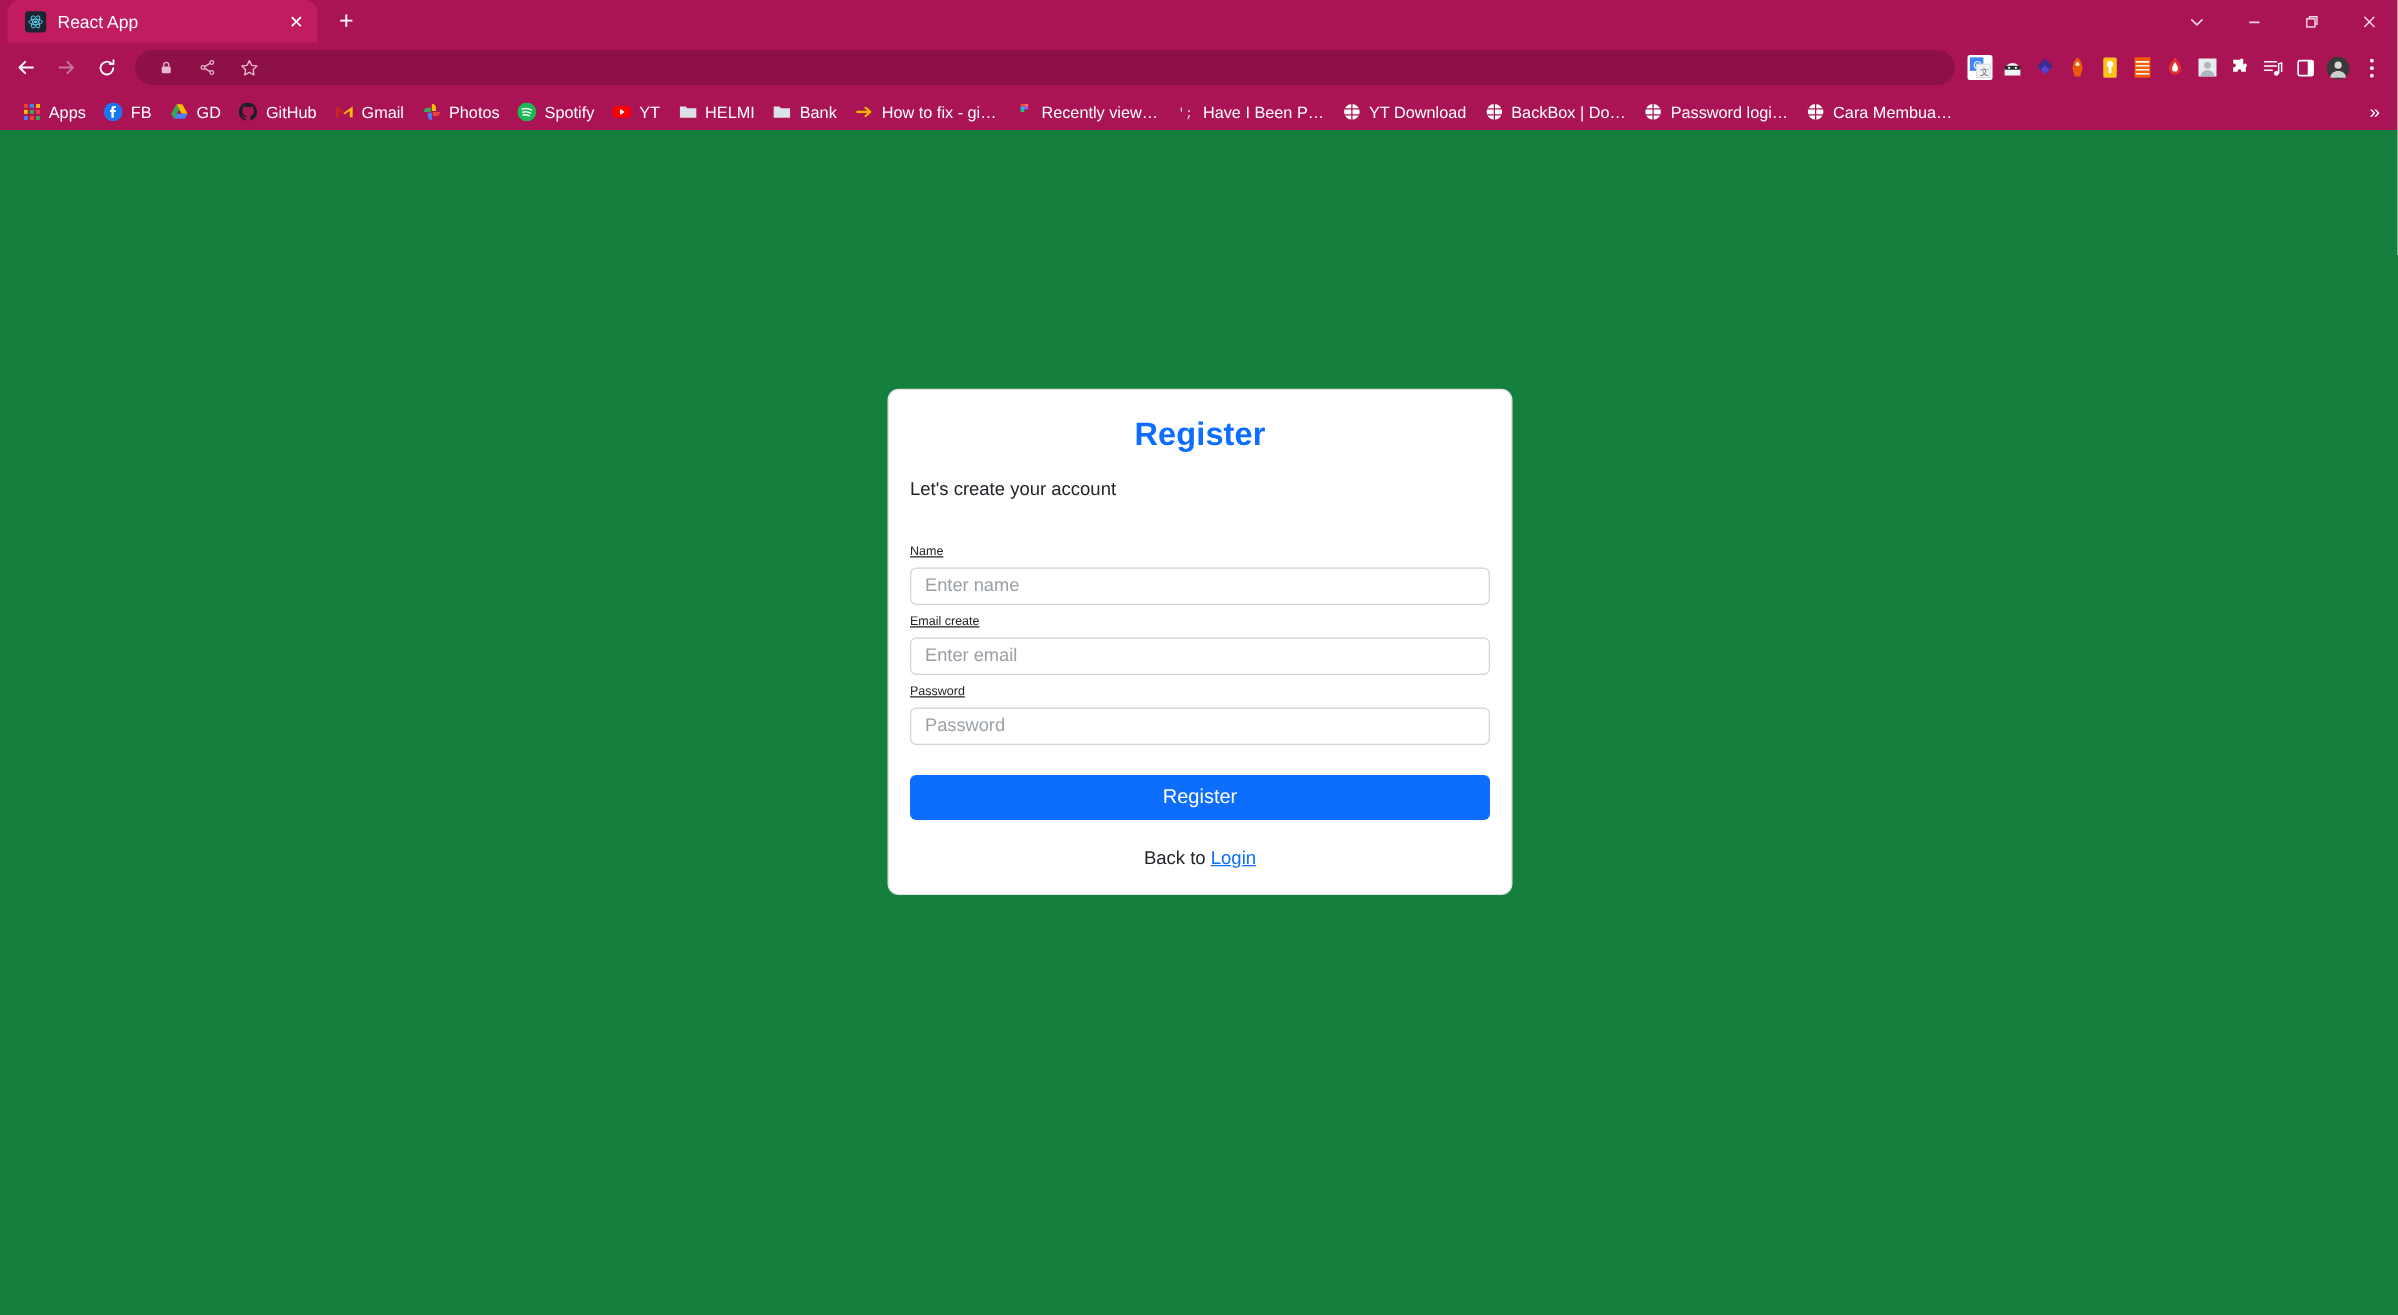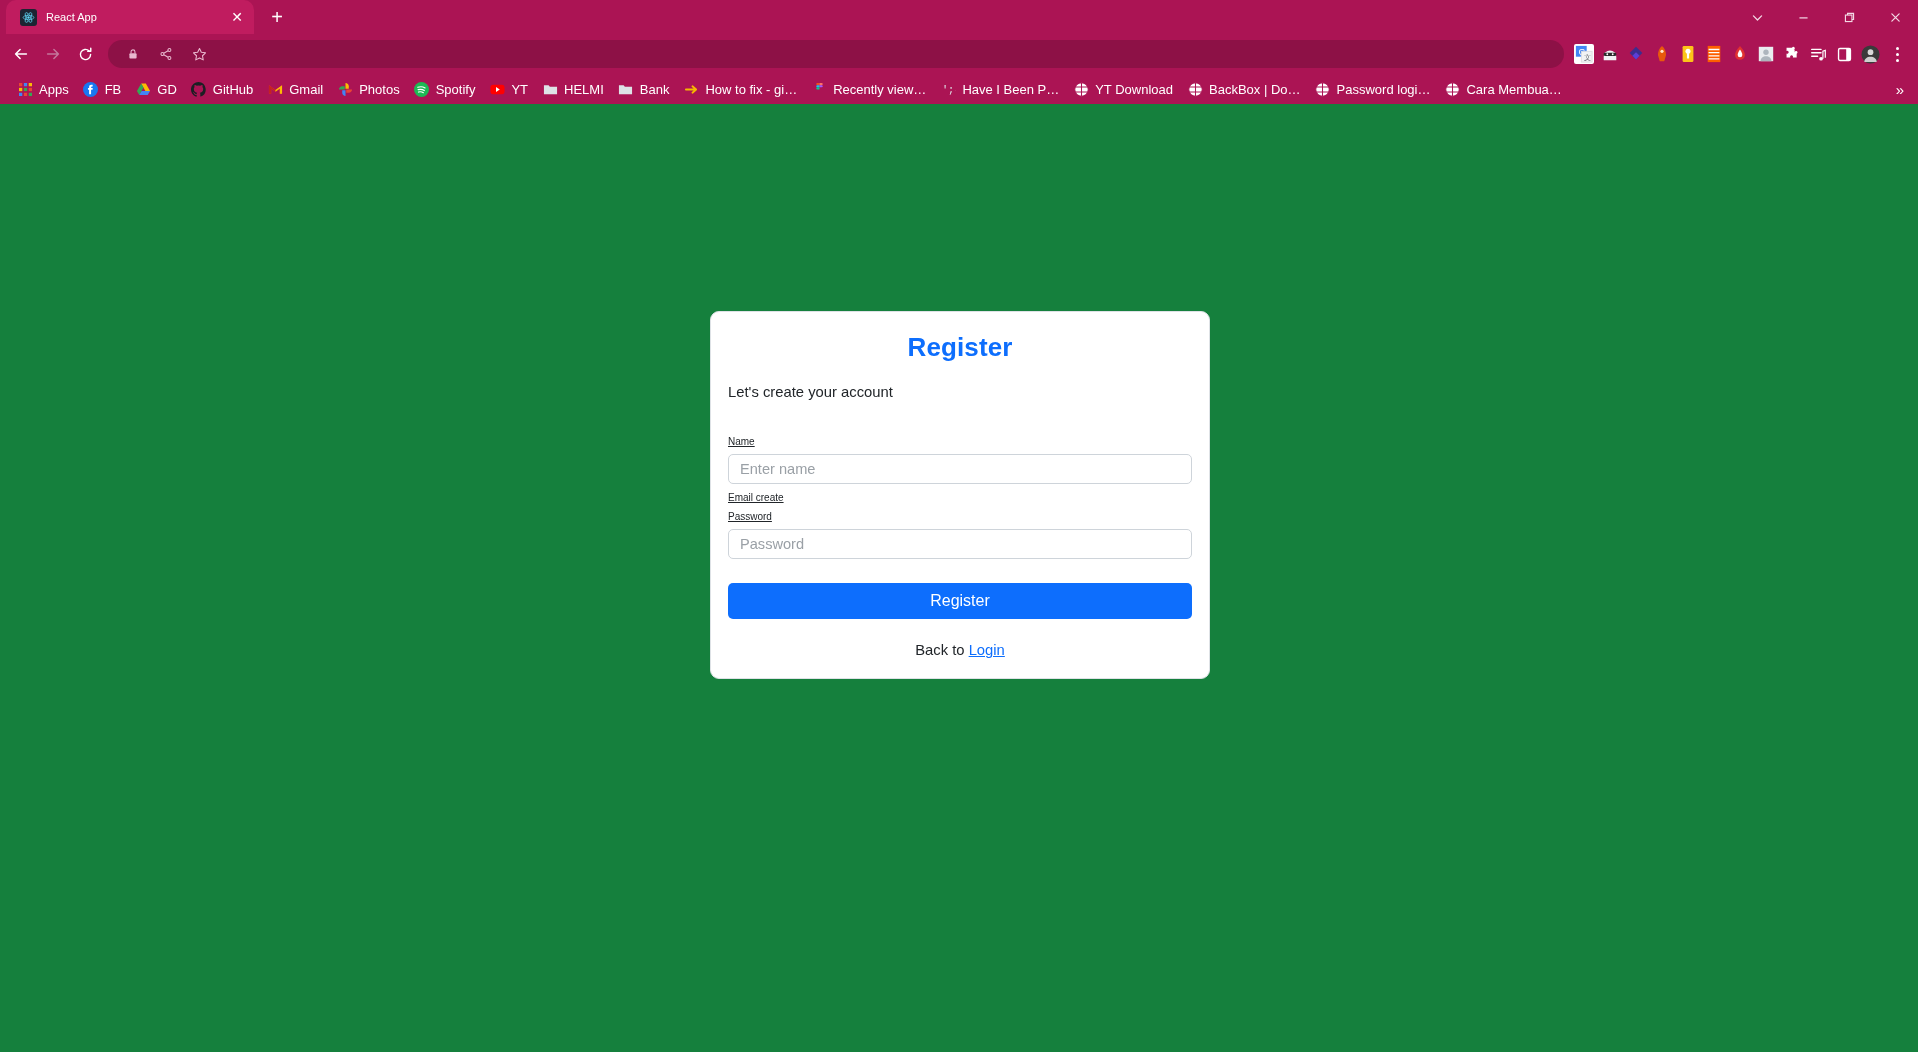--- a/index.html
+++ b/index.html
@@ -51,21 +51,21 @@
   .tab-favicon {
     width: 17px; height: 17px;
     border-radius: 3px;
     background: #1c2432;
     display: flex; align-items: center; justify-content: center;
     flex: 0 0 auto;
   }
 
   .tab-title {
     color: #ffffff;
-    font-size: 11px;
+    font-size: 14px;
     white-space: nowrap;
     overflow: hidden;
     text-overflow: ellipsis;
     flex: 1 1 auto;
   }
 
   .tab-close {
     width: 18px; height: 18px;
     display: flex; align-items: center; justify-content: center;
     color: #ffffff;
@@ -659,20 +659,21 @@
         <div class="card-title">Register</div>
         <div class="card-sub">Let's create your account</div>
 
         <div class="field">
           <label class="field-label">Name</label>
           <input class="field-input" type="text" placeholder="Enter name" style="">
         </div>
 
         <div class="field">
           <label class="field-label">Email create</label>
+          <input class="field-input" type="text" placeholder="Enter email" style="">
         </div>
 
         <div class="field">
           <label class="field-label">Password</label>
           <input class="field-input" type="text" placeholder="Password" style="">
         </div>
 
         <button class="submit-btn">Register</button>
       </div>
 

